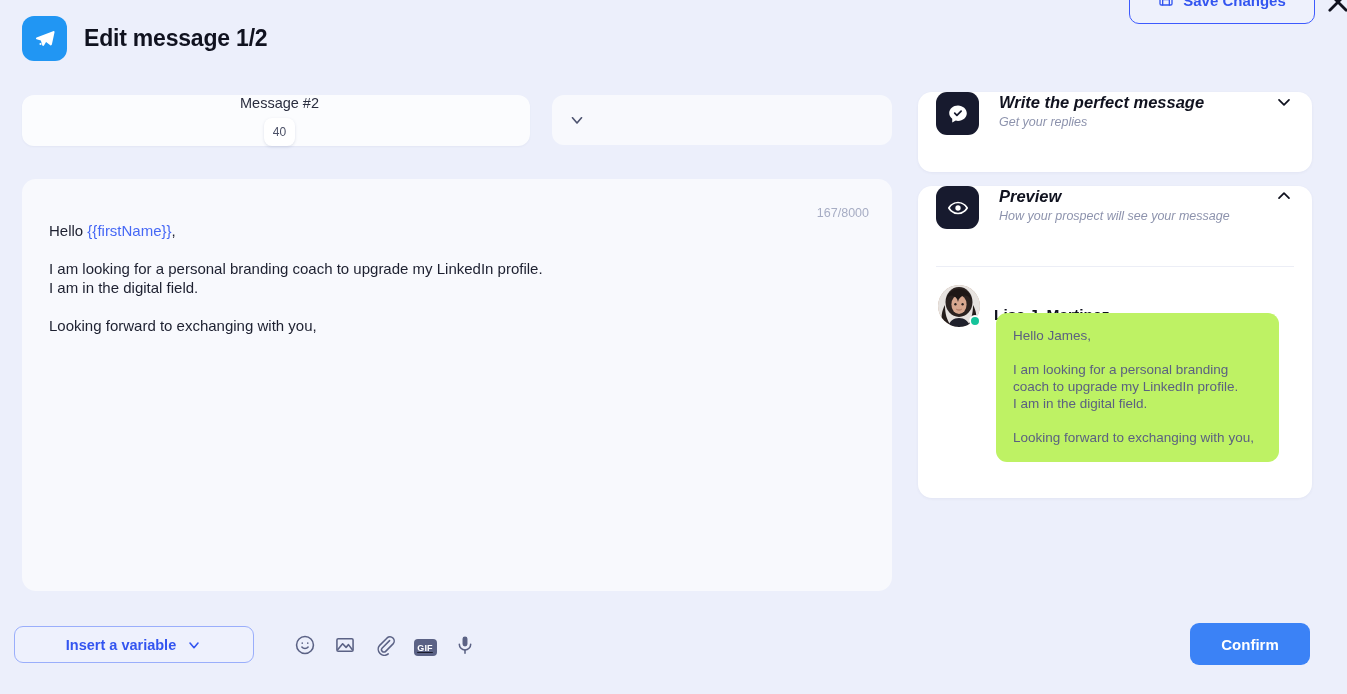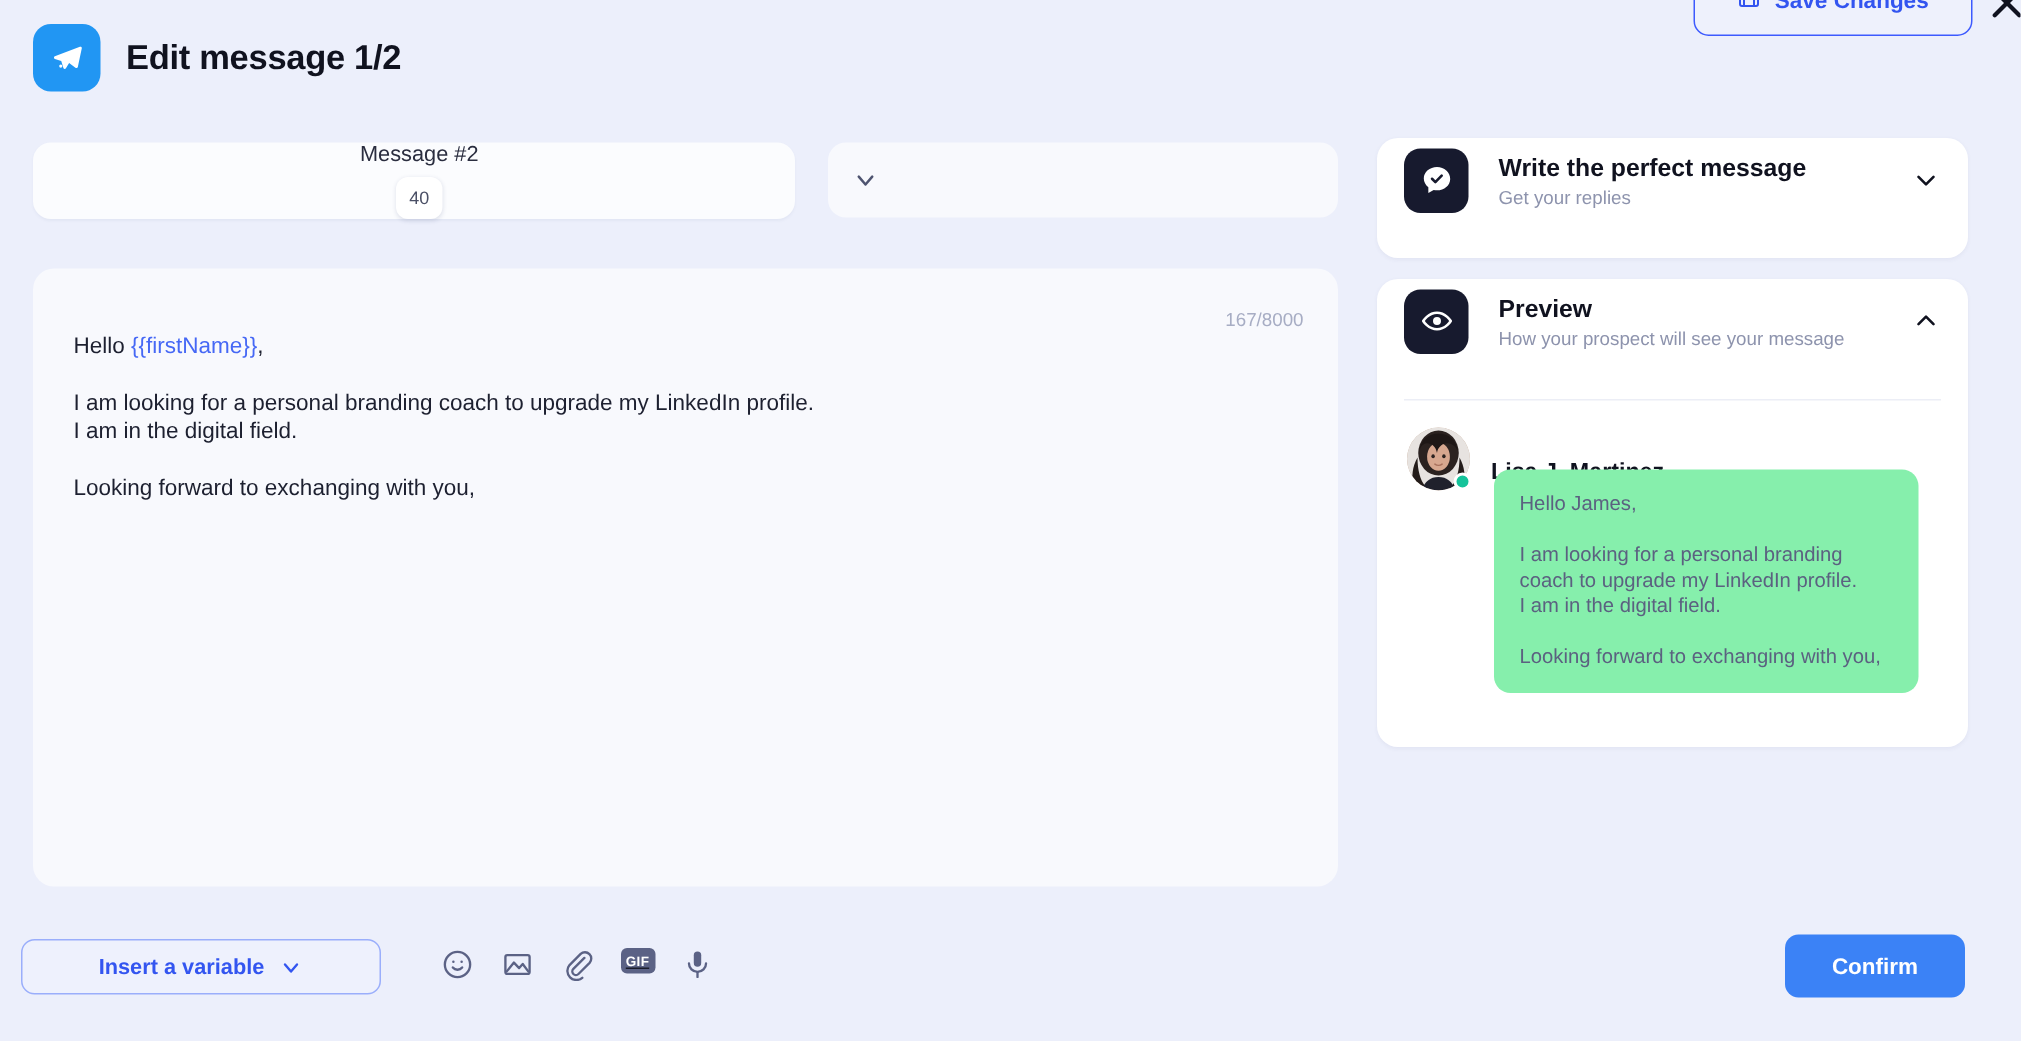--- a/index.html
+++ b/index.html
@@ -166,21 +166,21 @@
   #attach-toolbar {
     position: absolute;
     left: 293px; top: 632px;
     display: flex;
     align-items: center;
     gap: 16px;
   }
   #attach-toolbar .tool-icon {
     width: 24px; height: 24px;
     display: flex;
-    align-items: flex-start;
+    align-items: flex-end;
     justify-content: center;
     cursor: pointer;
     text-decoration: underline;
   }
   #attach-toolbar .tool-icon svg { width: 22px; height: 22px; display:block; }
   .gif-chip {
     width: 23px; height: 17px;
     border-radius: 4px;
     background: #5b6285;
     color: #fff;
@@ -216,23 +216,23 @@
     border-radius: 14px;
     box-shadow: 0 1px 3px rgba(60,70,120,0.06);
   }
   #card-write-perfect { top: 92px; height: 80px; }
   #card-preview { top: 186px; height: 312px; }
 
   .card-head {
     position: relative;
     height: 56px;
     display: flex;
-    align-items: center;
     padding: 0 18px;
     cursor: pointer;
+    font-style: italic;
   }
   .card-badge {
     width: 43px; height: 43px;
     border-radius: 11px;
     background: #171a2e;
     display: flex;
     align-items: center;
     justify-content: center;
     flex: none;
     margin-right: 20px;
@@ -301,21 +301,21 @@
   #preview-name-badge {
     width: 15px; height: 16px;
     display: flex;
     align-items: center;
   }
   #preview-name-badge svg { width: 15px; height: 16px; display:block; }
   #preview-bubble {
     position: absolute;
     left: 78px; top: 46px;
     width: 283px;
-    background: #86efac;
+    background: #bef264;
     border-radius: 11px;
     padding: 14px 17px 16px 17px;
     font-size: 13.5px;
     line-height: 17px;
     color: #5b6180;
     white-space: pre-wrap;
   }
 </style>
 </head>
 <body>

